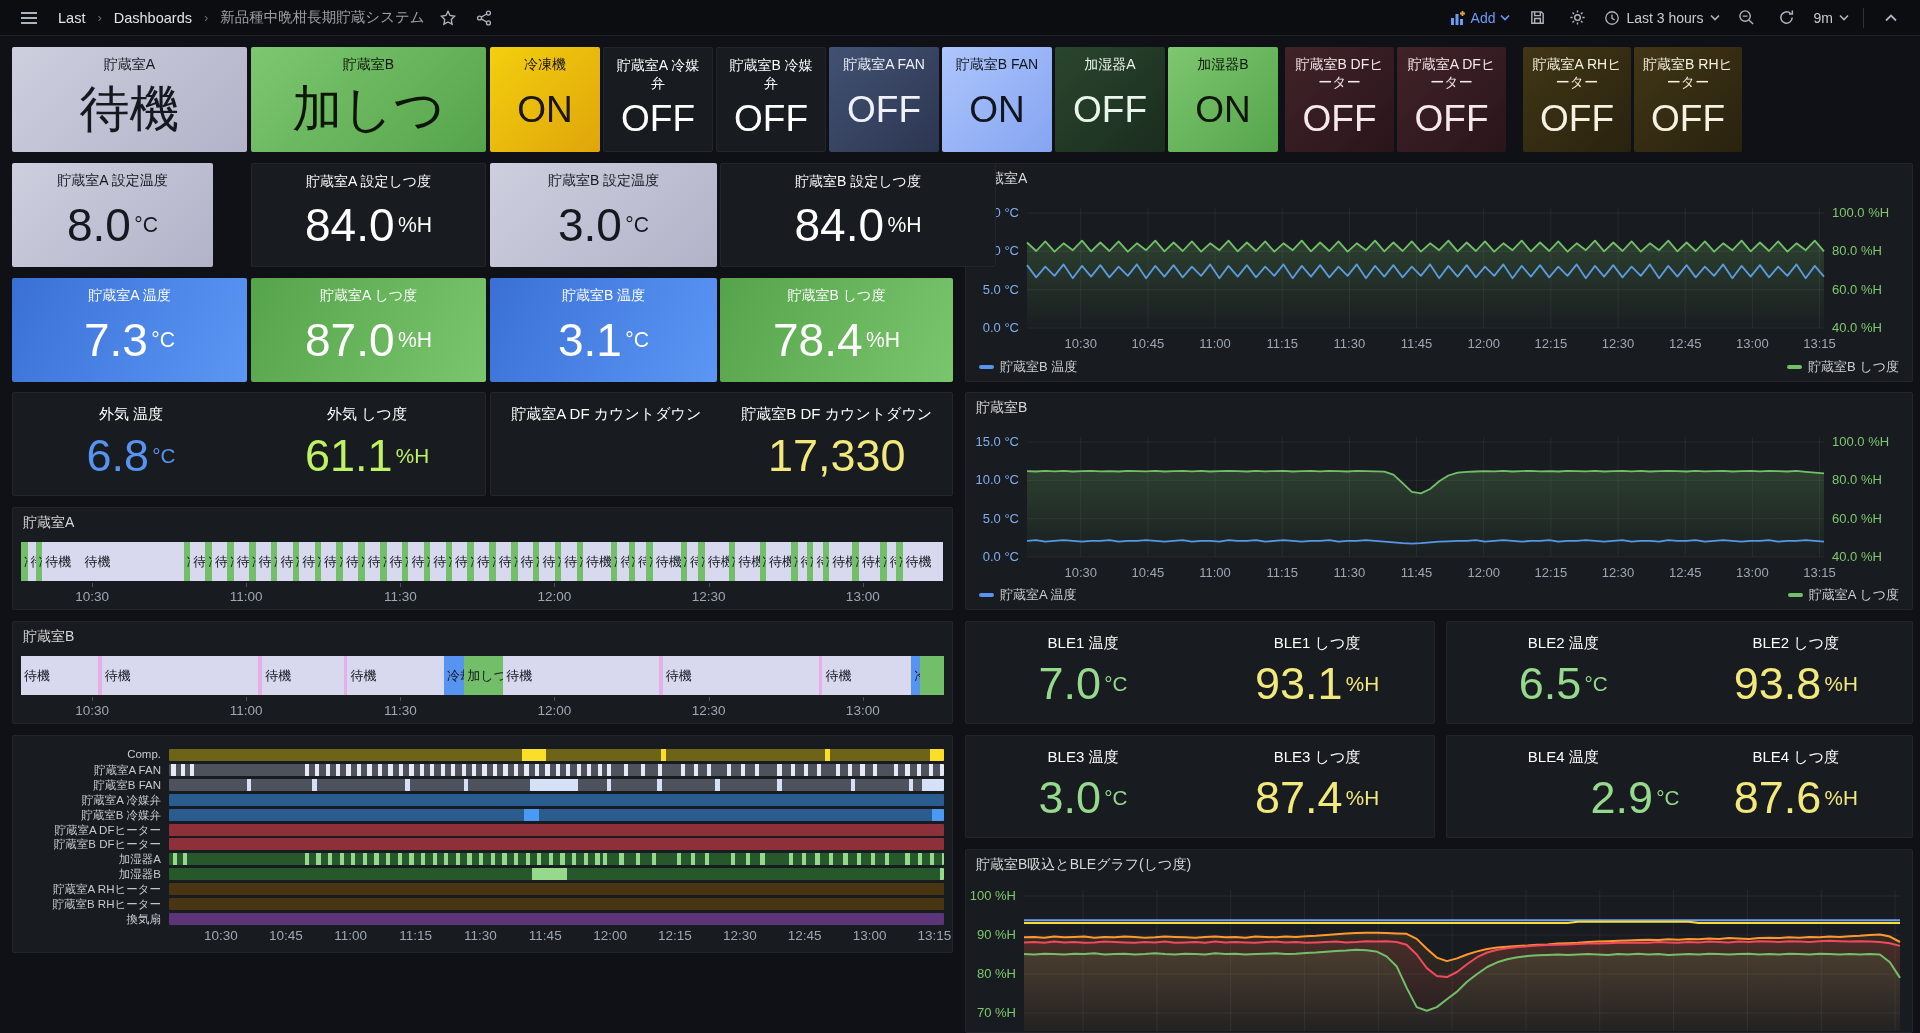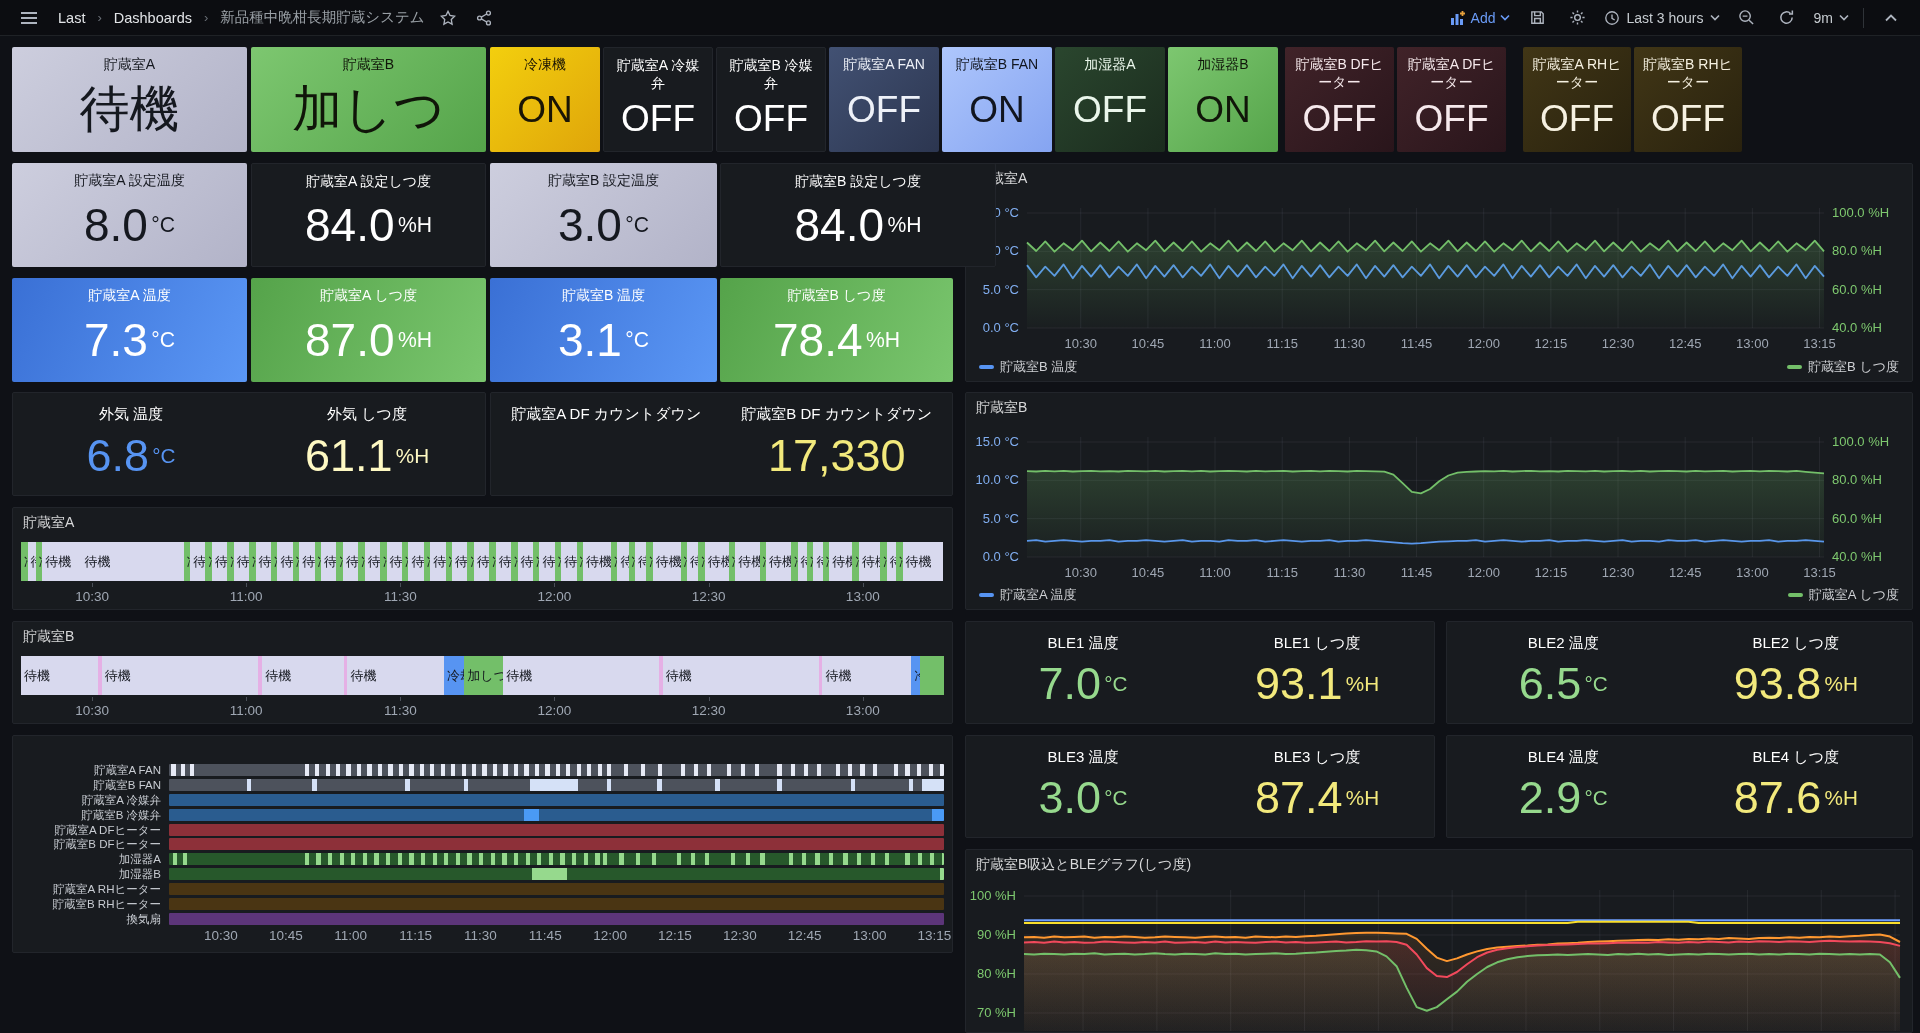--- a/index.html
+++ b/index.html
@@ -573,20 +573,29 @@
         <div class="tm" style="left: 57.8%;"></div>
         <div class="tk" style="left: 57.8%;">12:00</div>
         <div class="tm" style="left: 74.5%;"></div>
         <div class="tk" style="left: 74.5%;">12:30</div>
         <div class="tm" style="left: 91.2%;"></div>
         <div class="tk" style="left: 91.2%;">13:00</div>
       </div>
     </div>
 
   <div class="panel" id="sh" style="left:12px;top:699px;width:941px;height:218px;">
+      <div class="sh-row" style="top: 13px;">
+        <div class="sh-label">Comp.</div>
+        <div class="sh-bar" style="background: rgb(109, 100, 24);">
+          <div class="sh-mark" style="left: 45.6%; width: 3.1%; background: rgb(250, 222, 42);"></div>
+          <div class="sh-mark" style="left: 63.5%; width: 0.6%; background: rgb(250, 222, 42);"></div>
+          <div class="sh-mark" style="left: 84.6%; width: 0.7%; background: rgb(250, 222, 42);"></div>
+          <div class="sh-mark" style="left: 98.2%; width: 1.8%; background: rgb(250, 222, 42);"></div>
+        </div>
+      </div>
       <div class="sh-row" style="top: 27.9px;">
         <div class="sh-label">貯蔵室A FAN</div>
         <div class="sh-bar" style="background: rgb(77, 82, 92);">
           <div class="sh-mark" style="left: 0.3%; width: 0.55%; background: rgb(231, 234, 245);"></div>
           <div class="sh-mark" style="left: 1.5%; width: 0.55%; background: rgb(231, 234, 245);"></div>
           <div class="sh-mark" style="left: 2.7%; width: 0.55%; background: rgb(231, 234, 245);"></div>
           <div class="sh-mark" style="left: 17.5%; width: 0.55%; background: rgb(231, 234, 245);"></div>
           <div class="sh-mark" style="left: 18.85%; width: 0.55%; background: rgb(231, 234, 245);"></div>
           <div class="sh-mark" style="left: 20.2%; width: 0.55%; background: rgb(231, 234, 245);"></div>
           <div class="sh-mark" style="left: 21.55%; width: 0.55%; background: rgb(231, 234, 245);"></div>
@@ -864,21 +873,21 @@
       <div class="v v-sm">OFF</div>
     </div>
     <div class="stat st-olive" style="left: 1523px; top: 11px; width: 108px; height: 105px;">
       <div class="t">貯蔵室A RHヒーター</div>
       <div class="v v-sm">OFF</div>
     </div>
     <div class="stat st-olive" style="left: 1634px; top: 11px; width: 108px; height: 105px;">
       <div class="t">貯蔵室B RHヒーター</div>
       <div class="v v-sm">OFF</div>
     </div>
-    <div class="stat st-lavender" style="left: 12px; top: 127px; width: 235px; height: 104px;">
+    <div class="stat st-lavender" style="left: 12px; top: 127px; width: 201px; height: 104px;">
       <div class="t">貯蔵室A 設定温度</div>
       <div class="v v-num">8.0<span class="u">°C</span></div>
     </div>
     <div class="stat st-dark" style="left: 251px; top: 127px; width: 235px; height: 104px;">
       <div class="t">貯蔵室A 設定しつ度</div>
       <div class="v v-num">84.0<span class="u">%H</span></div>
     </div>
     <div class="stat st-lavender" style="left: 490px; top: 127px; width: 227px; height: 104px;">
       <div class="t">貯蔵室B 設定温度</div>
       <div class="v v-num">3.0<span class="u">°C</span></div>
@@ -903,21 +912,21 @@
       <div class="t">貯蔵室B しつ度</div>
       <div class="v v-num">78.4<span class="u">%H</span></div>
     </div>
     <div class="panel duo" style="left: 12px; top: 356px; width: 474px; height: 104px;">
       <div class="cell">
         <div class="t">外気 温度</div>
         <div class="v" style="color: rgb(87, 148, 242);">6.8<span class="u">°C</span></div>
       </div>
       <div class="cell">
         <div class="t">外気 しつ度</div>
-        <div class="v" style="color: #fef9c3;">61.1<span class="u">%H</span></div>
+        <div class="v" style="color: #bef264;">61.1<span class="u">%H</span></div>
       </div>
     </div>
     <div class="panel duo" style="left: 490px; top: 356px; width: 463px; height: 104px;">
       <div class="cell">
         <div class="t">貯蔵室A DF カウントダウン</div>
       </div>
       <div class="cell">
         <div class="t">貯蔵室B DF カウントダウン</div>
         <div class="v" style="color: rgb(242, 233, 124);">17,330</div>
       </div>
@@ -948,20 +957,20 @@
         <div class="v" style="color: rgb(150, 217, 141);">3.0<span class="u">°C</span></div>
       </div>
       <div class="cell">
         <div class="t">BLE3 しつ度</div>
         <div class="v" style="color: rgb(242, 233, 124);">87.4<span class="u">%H</span></div>
       </div>
     </div>
     <div class="panel duo" style="left: 1446px; top: 699px; width: 467px; height: 103px;">
       <div class="cell">
         <div class="t">BLE4 温度</div>
-        <div class="v" style="color: rgb(150, 217, 141);">2.9<span class="u">°C</span></div>
+        <div class="v" style="color: rgb(150, 217, 141); justify-content: flex-end;">2.9<span class="u">°C</span></div>
       </div>
       <div class="cell">
         <div class="t">BLE4 しつ度</div>
         <div class="v" style="color: rgb(242, 233, 124);">87.6<span class="u">%H</span></div>
       </div>
     </div>
   </div>
 
 </body></html>

